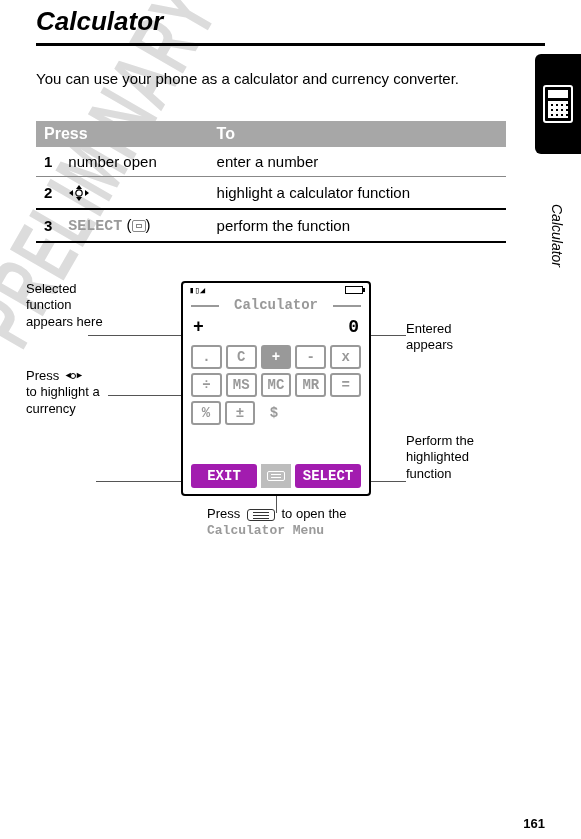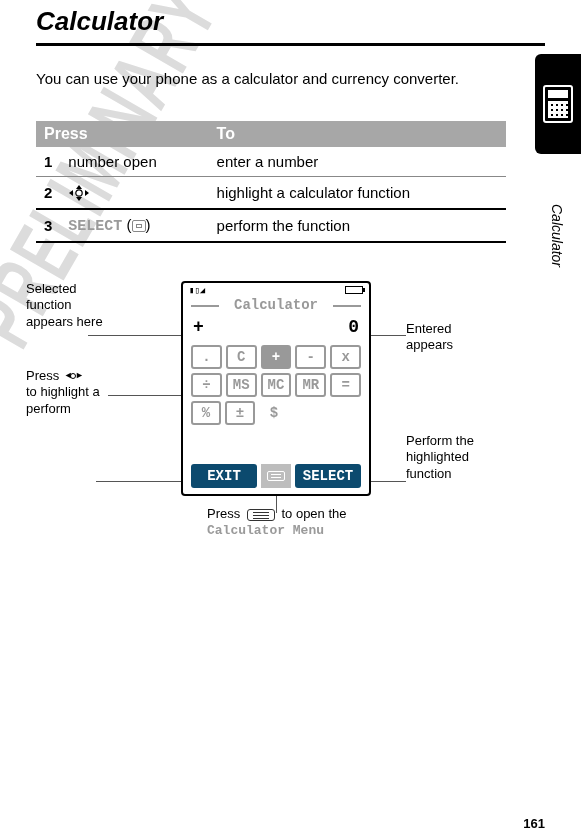--- a/index.html
+++ b/index.html
@@ -58,21 +58,21 @@
   .screen-box .title-row::before, .screen-box .title-row::after { content:""; position:absolute; top:50%; width:28px; height:2px; background:#999;}
   .screen-box .title-row::before{left:8px;} .screen-box .title-row::after{right:8px;}
   .screen-box .display-row { display:flex; justify-content:space-between; padding:4px 10px 8px; font-family:'Courier New',monospace; font-weight:700; font-size:18px; color:#000;}
   .screen-box .display-row .left-op { color:#000; }
   .screen-box .keygrid { padding:0 8px; }
   .screen-box .keygrid .row { display:flex; gap:4px; margin-bottom:4px;}
   .screen-box .keygrid .key { flex:1; height:24px; border:2px solid #999; border-radius:3px; display:flex; align-items:center; justify-content:center; font-family:'Courier New',monospace; font-weight:700; font-size:14px; color:#999; background:#fff;}
   .screen-box .keygrid .key.dark { background:#999; color:#fff; border-color:#999;}
   .screen-box .keygrid .row.three .key { flex:0 0 30px;}
   .soft-row { position:absolute; bottom:6px; left:8px; right:8px; display:flex; gap:4px;}
-  .soft-row .soft { flex:1; height:24px; background:#0c4a6e; color:#fff; font-family:'Courier New',monospace; font-weight:700; font-size:14px; display:flex; align-items:center; justify-content:center; border-radius:3px;}
+  .soft-row .soft { flex:1; height:24px; background:#a21caf; color:#fff; font-family:'Courier New',monospace; font-weight:700; font-size:14px; display:flex; align-items:center; justify-content:center; border-radius:3px;}
   .soft-row .mid { flex:0 0 30px; background:#bdbdbd; display:flex; align-items:center; justify-content:center;}
   .soft-row .mid .menu-glyph { width:18px; height:10px; border:1px solid #fff; border-radius:2px; position:relative;}
   .soft-row .mid .menu-glyph::before{content:"";position:absolute;left:3px;right:3px;top:2px;height:1px;background:#fff;box-shadow:0 3px 0 #fff;}
 
   .callout-line { position:absolute; height:1px; background:#555; }
   .callout-line.v { width:1px; height:auto;}
 
   .page-num { position:absolute; bottom:8px; right:36px; font-weight:700; font-size:13px;}
 
   .menu-key { display:inline-block; width:28px; height:12px; border:1px solid #333; border-radius:3px; vertical-align:middle; position:relative; margin:0 3px;}
@@ -136,21 +136,21 @@
       </tr>
     </tbody>
       </table>
 
     <div class="diagram">
 
       <div class="annot" style="left:0; top:8px; width:90px;">Selected function appears here</div>
       <div class="callout-line" style="left:62px; top:62px; width:100px;"></div>
 
       <div class="annot" style="left:0; top:95px; width:110px;">
-        <span>Press </span><span class="dpad-small"><span class="dpad-mid"></span></span><br><span> to highlight a perform</span>
+        <span>Press </span><span class="dpad-small"><span class="dpad-mid"></span></span><br><span> to highlight a currency</span>
       </div>
       <div class="callout-line" style="left:82px; top:122px; width:80px;"></div>
 
       <div class="callout-line" style="left:70px; top:208px; width:90px;"></div>
 
       <div class="annot" style="left:380px; top:48px; width:90px;">Entered appears</div>
       <div class="callout-line" style="left:340px; top:62px; width:40px;"></div>
 
       <div class="annot" style="left:380px; top:160px; width:110px;">Perform the highlighted function</div>
       <div class="callout-line" style="left:335px; top:208px; width:45px;"></div>

